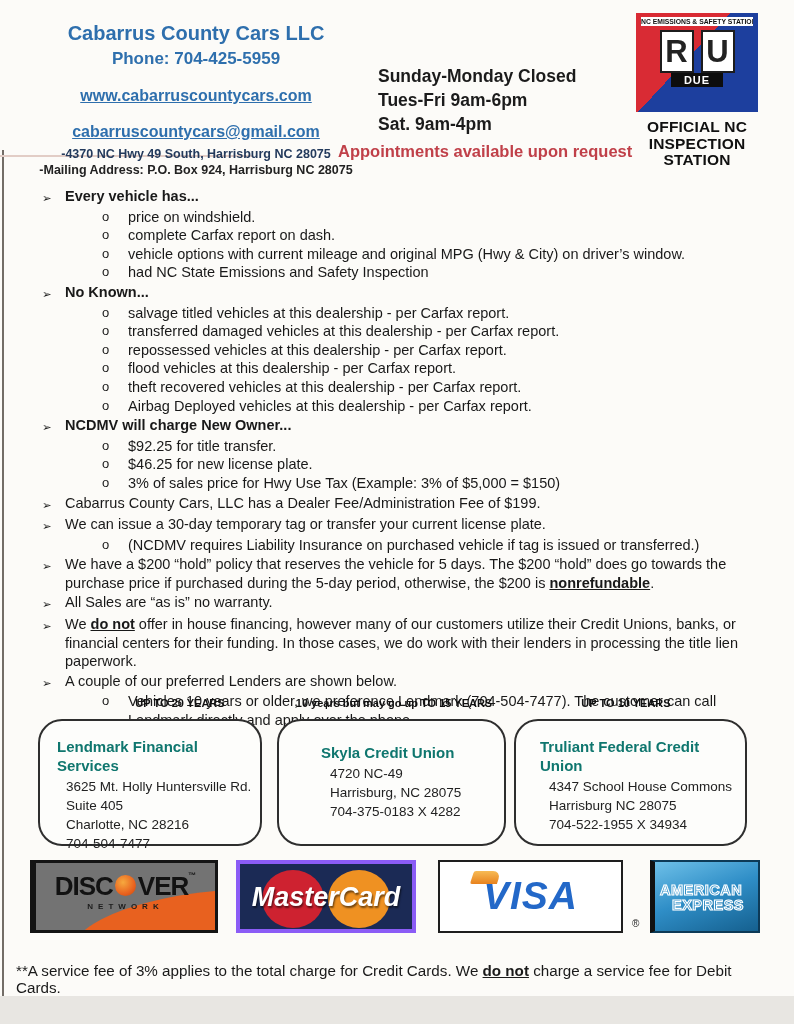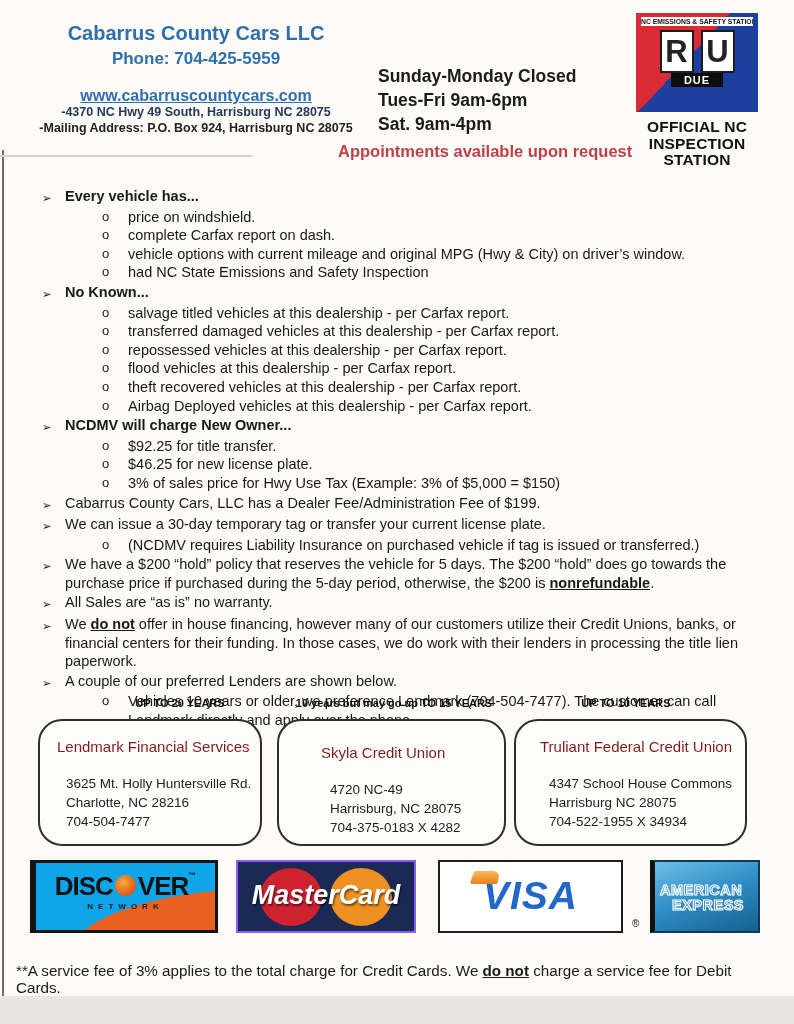--- a/index.html
+++ b/index.html
@@ -10,21 +10,21 @@
   .scan-left{position:absolute;left:2px;top:150px;width:2px;height:864px;background:#5a544e;opacity:.85;}
   .scan-bottom{position:absolute;left:0;top:1013px;width:100%;height:3px;background:#56514a;}
   .scan-underline{position:absolute;left:0;top:155px;width:252px;height:2px;background:#e2cdc6;}
 
   
   .hdr-left{position:absolute;left:28px;top:22px;width:336px;text-align:center;
             color:#2e6fad;font-weight:bold;}
   .company{font-size:20px;}
   .phone{font-size:17px;margin-top:4px;}
   .hlink{font-size:16px;text-decoration:underline;margin-top:18px;}
-  .addr{font-size:12.5px;color:#233a5c;}
+  .addr{font-size:12.5px;color:#233a5c;margin-top:6px;}
   .addr2{font-size:12.5px;color:#222;margin-top:2px;}
 
   
   .hours{position:absolute;left:378px;top:64px;font-weight:bold;font-size:17.5px;
          color:#1b1b1b;line-height:24px;}
   .appt{color:#c04049;font-size:16.5px;margin-left:-40px;margin-top:3px;}
 
   
   .badge-wrap{position:absolute;left:631px;top:13px;width:132px;text-align:center;}
   .badge{position:relative;width:122px;height:99px;margin:0 auto;
@@ -57,36 +57,36 @@
   .col-h1{left:92px;width:176px;}
   .col-h2{left:268px;width:252px;}
   .col-h3{left:538px;width:176px;}
 
   
   .lbox{position:absolute;top:719px;height:127px;border:2px solid #2e2e2e;border-radius:24px;
         background:#fdfdfb;box-sizing:border-box;font-size:13.5px;color:#222;line-height:19px;}
   .lbox1{left:38px;width:224px;padding:16px 0 0 17px;}
   .lbox2{left:277px;width:229px;padding:22px 0 0 42px;}
   .lbox3{left:514px;width:233px;padding:16px 0 0 24px;}
-  .lname{font-weight:normal;color:#7f1d1d;font-size:15px;margin-bottom:18px;}
+  .lname{font-weight:bold;color:#0f766e;font-size:15px;margin-bottom:2px;}
   .lline{margin-left:9px;}
 
   
   .card{position:absolute;top:860px;height:73px;box-sizing:border-box;}
-  .discover{left:30px;width:188px;background:#0ea5e9;border:3px solid #141414;border-left-width:6px;overflow:hidden;}
+  .discover{left:30px;width:188px;background:#737373;border:3px solid #141414;border-left-width:6px;overflow:hidden;}
   .disc-swoosh{position:absolute;right:-8px;bottom:-20px;width:155px;height:54px;
                background:#e8611f;border-radius:100% 0 0 0;transform:rotate(-4deg);}
   .disc-text{position:relative;margin-top:8px;text-align:center;font-weight:800;font-size:26px;
              color:#121212;letter-spacing:-1px;}
   .disc-o{display:inline-block;width:21px;height:21px;border-radius:50%;
           background:radial-gradient(circle at 38% 35%,#f6a93e,#e8611f 62%,#c14708);
           margin:0 2px;vertical-align:-1px;}
   .disc-tm{font-size:8px;vertical-align:top;letter-spacing:0;}
   .disc-net{position:relative;text-align:center;font-size:8px;letter-spacing:5px;font-weight:bold;color:#1c1c1c;}
-  .mc{left:236px;width:180px;background:#1b2a55;border:2px solid #8b5cf6;}
+  .mc{left:236px;width:180px;background:#1b2a55;border:4px solid #8b5cf6;}
   .mc-red{position:absolute;left:22px;top:6px;width:62px;height:58px;border-radius:50%;background:#ce2230;}
   .mc-orange{position:absolute;right:22px;top:6px;width:62px;height:58px;border-radius:50%;background:#ef9122;}
   .mc-text{position:absolute;left:0;right:0;top:18px;text-align:center;color:#fff;font-size:27px;
            font-weight:bold;font-style:italic;text-shadow:1px 2px 2px rgba(0,0,0,.55);}
   .visa{left:438px;width:185px;background:#fff;border:2px solid #1e1e1e;}
   .visa-flag{position:absolute;left:32px;top:9px;width:27px;height:13px;
              background:linear-gradient(#f7bb55,#e8821d);transform:skewX(-18deg);
              border-radius:2px 8px 0 2px;}
   .visa-text{text-align:center;margin-top:12px;color:#2368c8;font-size:39px;font-weight:bold;
              font-style:italic;letter-spacing:1px;}
@@ -107,20 +107,21 @@
 <div class="page">
 
   <div class="scan-left"></div>
   <div class="scan-bottom"></div>
   <div class="scan-underline"></div>
 
   <div class="hdr-left">
     <div class="company">Cabarrus County Cars LLC</div>
     <div class="phone">Phone:  704-425-5959</div>
     <div class="hlink">www.cabarruscountycars.com</div>
+    <div class="hlink">cabarruscountycars@gmail.com</div>
     <div class="addr">-4370 NC Hwy 49 South, Harrisburg NC 28075</div>
     <div class="addr2">-Mailing Address:  P.O. Box 924, Harrisburg NC 28075</div>
   </div>
 
   <div class="hours">
     <div>Sunday-Monday Closed</div>
     <div>Tues-Fri 9am-6pm</div>
     <div>Sat. 9am-4pm</div>
     <div class="appt">Appointments available upon request</div>
   </div>
@@ -244,20 +245,21 @@
       </div>
   </div>
 
   <div class="col-h col-h1">UP TO 20 YEARS</div>
   <div class="col-h col-h2">10 years but may go up TO 15 YEARS</div>
   <div class="col-h col-h3">UP TO 10 YEARS</div>
 
   <div class="lbox lbox1">
     <div class="lname">Lendmark Financial Services</div>
     <div class="lline">3625 Mt. Holly Huntersville Rd.</div>
+    <div class="lline">Suite 405</div>
     <div class="lline">Charlotte, NC 28216</div>
     <div class="lline">704-504-7477</div>
   </div>
   <div class="lbox lbox2">
     <div class="lname">Skyla Credit Union</div>
     <div class="lline">4720 NC-49</div>
     <div class="lline">Harrisburg, NC 28075</div>
     <div class="lline">704-375-0183 X 4282</div>
   </div>
   <div class="lbox lbox3">

